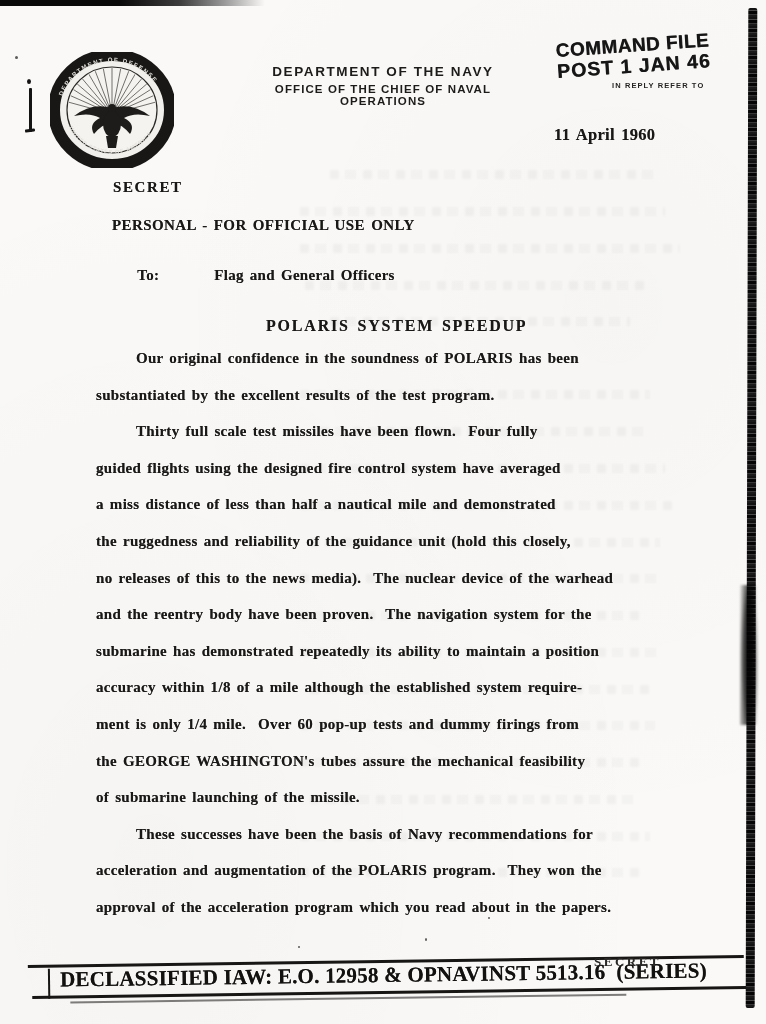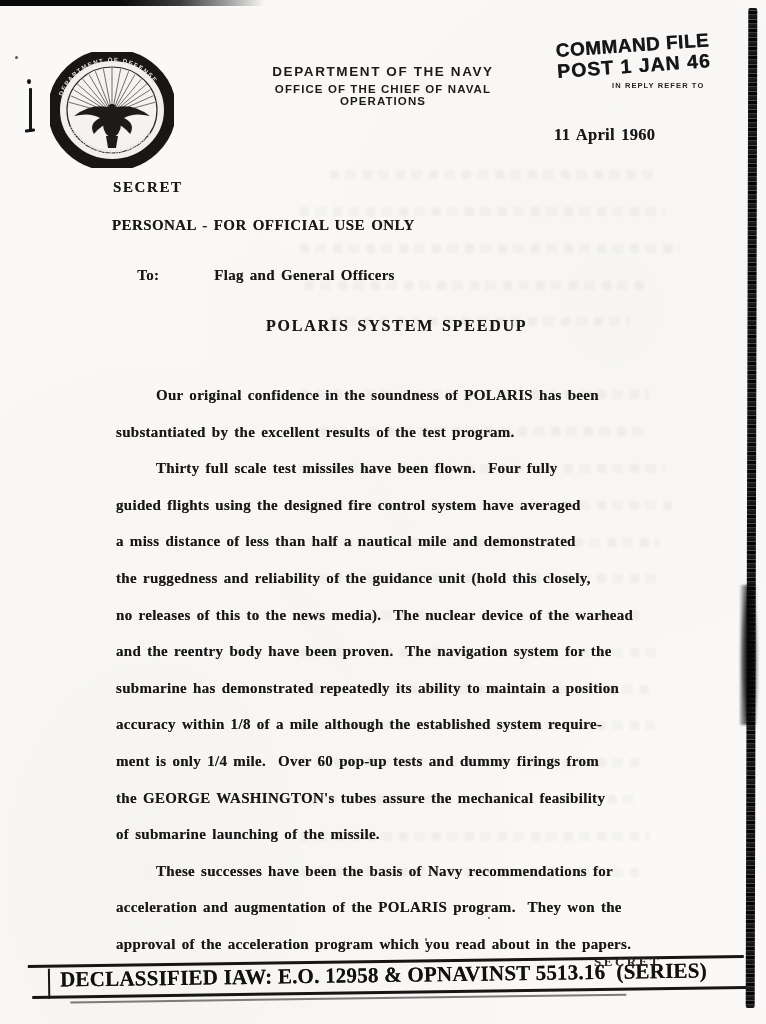--- a/index.html
+++ b/index.html
@@ -47,21 +47,21 @@
   .cmd2{font-size:19.5px;letter-spacing:1px;}
   .date-line{position:absolute;left:554px;top:125px;font-size:16.5px;font-weight:700;letter-spacing:.6px;
     text-shadow:0 0 .4px rgba(0,0,0,.6);}
   
   .typed{font-weight:700;text-shadow:0 0 .5px rgba(10,10,10,.55);letter-spacing:.3px;word-spacing:2px;white-space:pre;}
   .cls{position:absolute;left:113px;top:179px;font-size:15px;letter-spacing:1.6px;}
   .handling{position:absolute;left:112px;top:217px;font-size:15px;letter-spacing:.4px;}
   .addr-row{position:absolute;left:113px;font-size:15px;}
   .addr-label{display:inline-block;width:77px;}
   .doc-title{position:absolute;left:266px;top:317px;font-size:16px;letter-spacing:1.8px;}
-  #body-text{position:absolute;left:116px;top:350px;width:612px;margin-top:37px;}
+  #body-text{position:absolute;left:96px;top:350px;width:612px;}
   .bline{height:36.6px;font-size:15px;}
   .bline.ind{text-indent:40px;}
   
   .footer-secret{position:absolute;left:594px;top:954px;font-size:13px;font-weight:700;letter-spacing:2.5px;color:#2a2927;z-index:3;}
   .declass{position:absolute;left:26px;top:950px;width:722px;height:50px;transform:rotate(-0.8deg);z-index:2;}
   .declass .l-top{position:absolute;left:2px;top:10px;width:716px;height:3px;background:#171615;}
   .declass .l-bot1{position:absolute;left:6px;top:41px;width:714px;height:3px;background:#171615;}
   .declass .l-bot2{position:absolute;left:44px;top:47px;width:556px;height:2px;background:#171615;opacity:.55;}
   .declass .l-left{position:absolute;left:22px;top:14px;width:2px;height:30px;background:#171615;}
   .declass .stamp-text{position:absolute;left:34px;top:13px;font-size:21.5px;font-weight:700;

